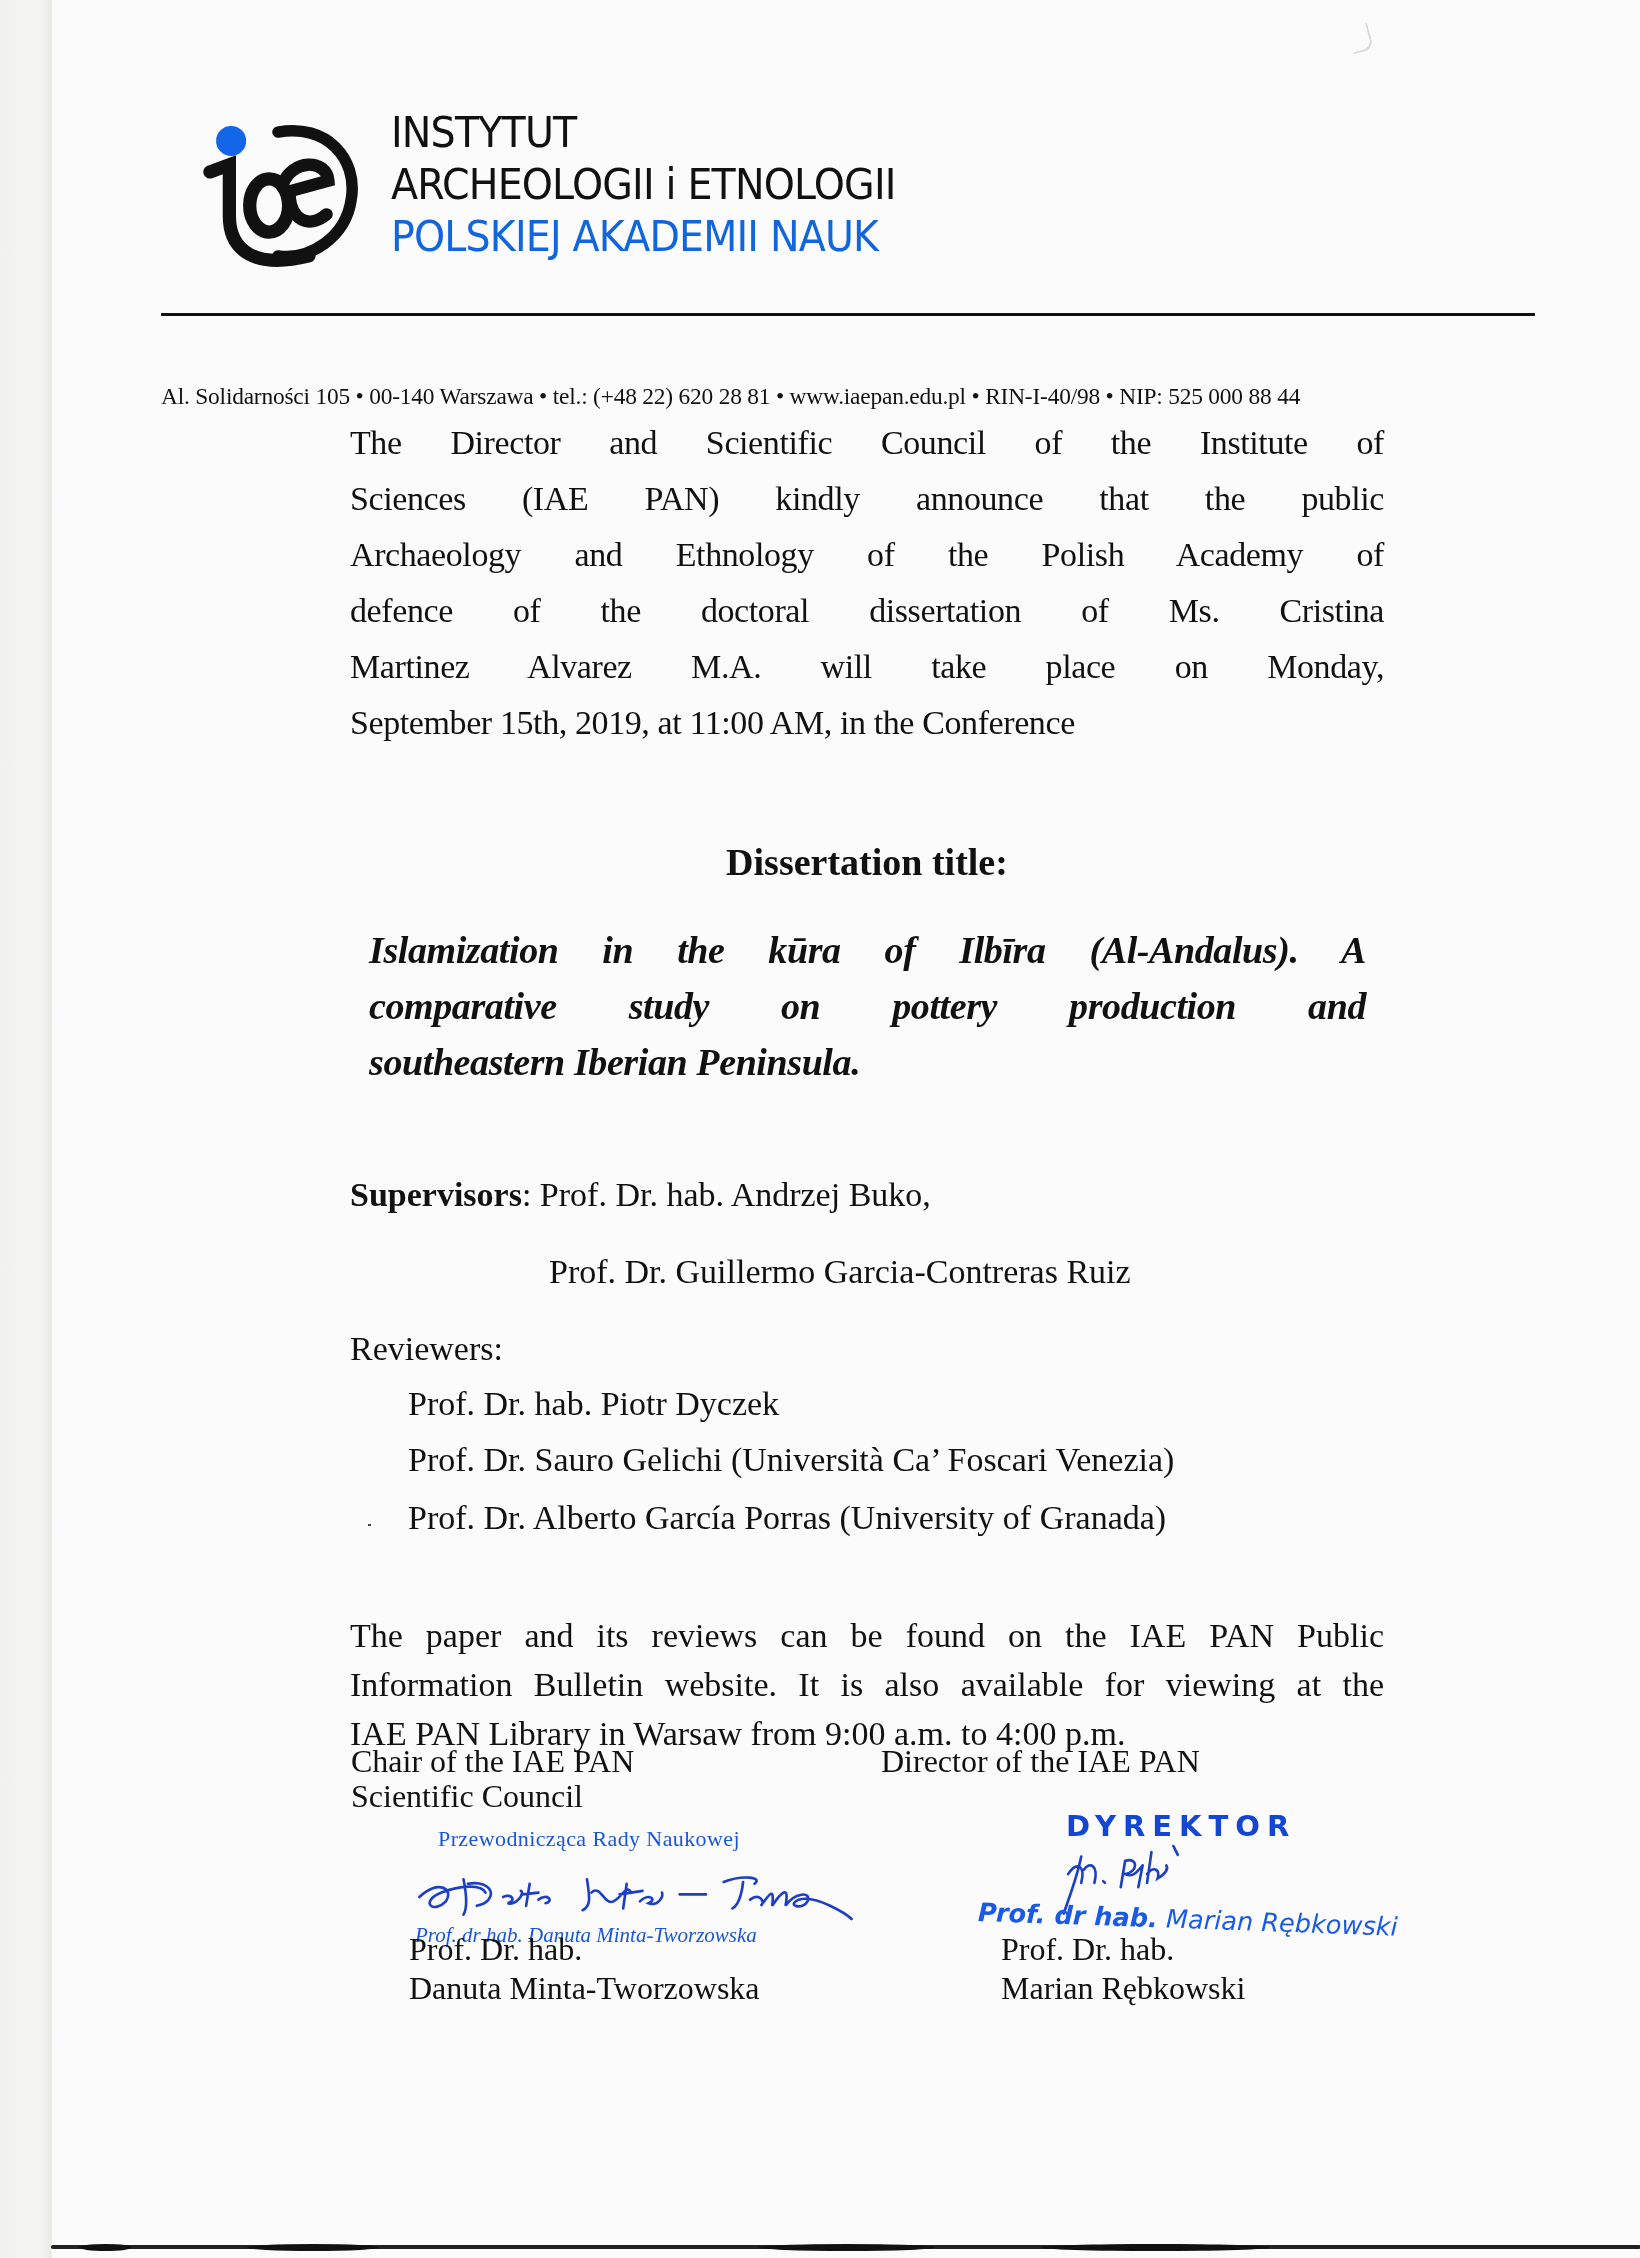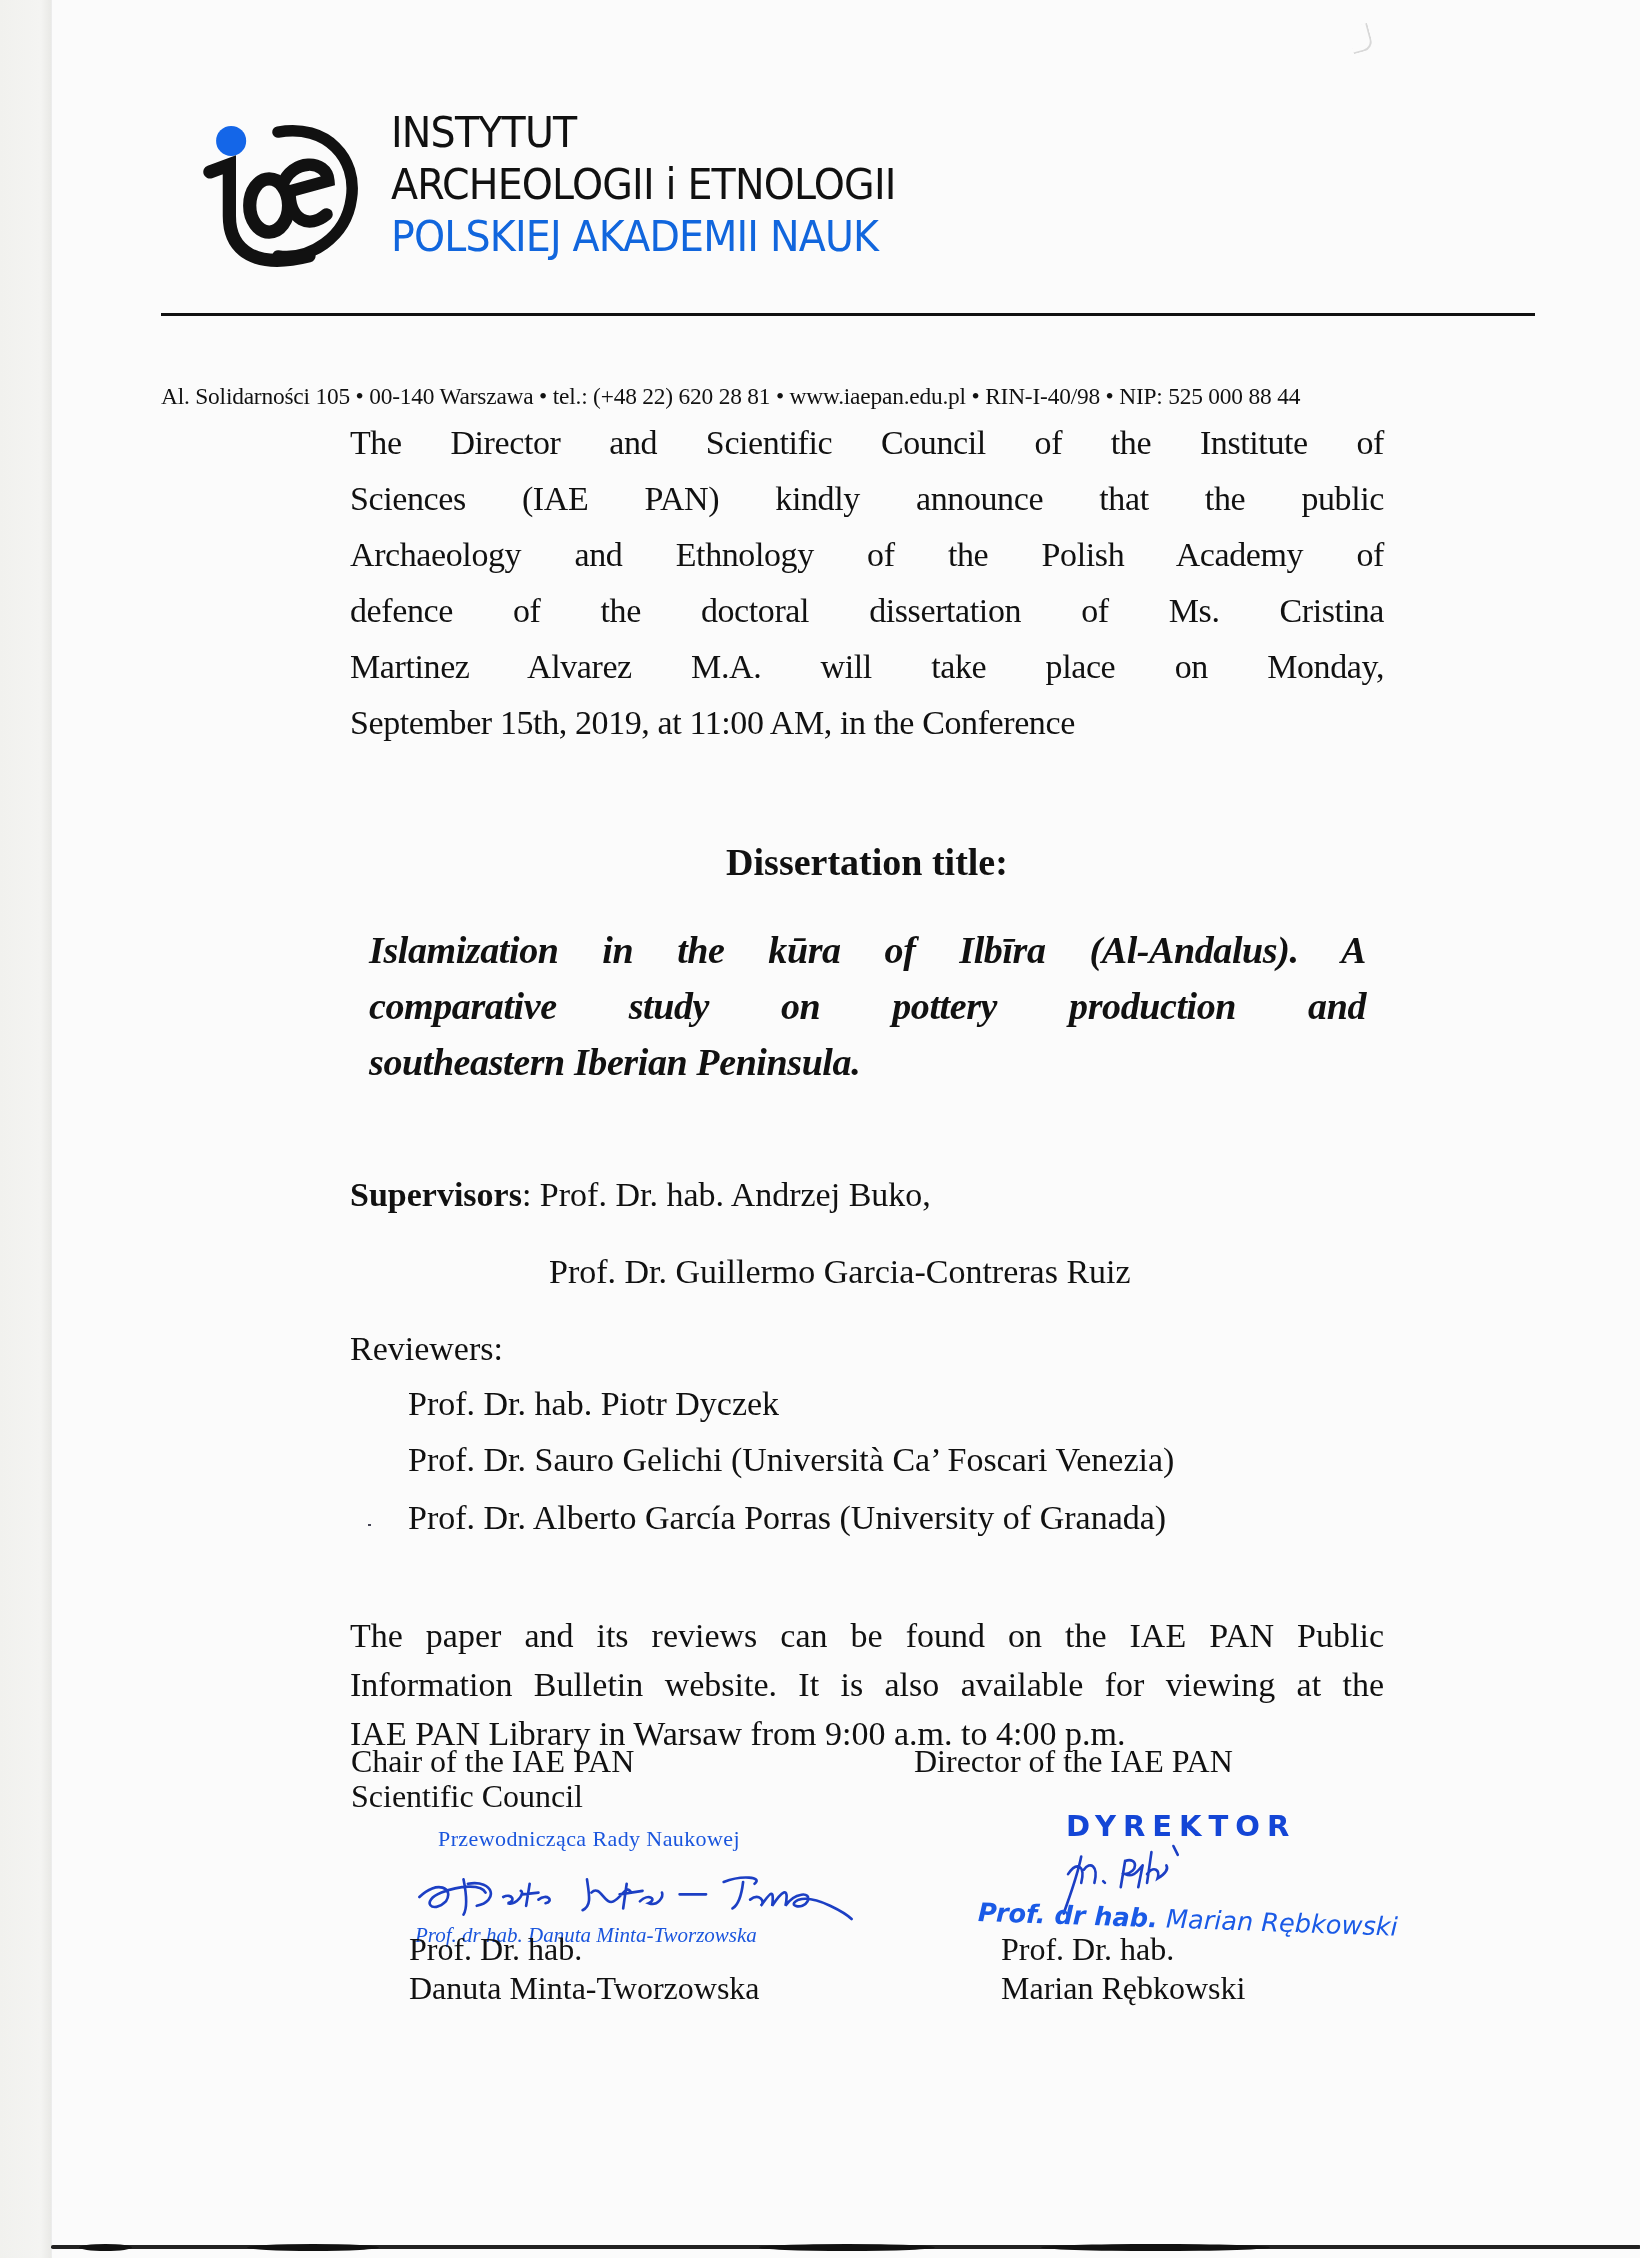--- a/index.html
+++ b/index.html
@@ -147,21 +147,21 @@
   <path d="M5 35 C25 15 45 25 35 40 C20 55 5 40 30 30 C50 22 75 20 80 30 M55 15 C60 40 58 50 55 55 M60 20 C90 15 95 40 70 45 M100 35 C110 30 115 40 105 42 C115 45 125 30 120 28 M130 20 L126 45 M122 32 L140 30 M140 38 C150 30 158 40 148 42" fill="none" stroke="#1c3fc4" stroke-width="3" stroke-linecap="round"></path>
   <path d="M195 15 C198 35 200 45 190 50 M200 30 C210 20 215 45 225 40 C235 35 240 20 245 30 M240 20 L236 48 M232 32 L258 28 M255 40 C265 30 275 38 265 42 C275 46 282 35 280 30 M300 32 L330 32" fill="none" stroke="#1c3fc4" stroke-width="3" stroke-linecap="round"></path>
   <path d="M350 18 C370 10 395 12 385 20 M372 18 C370 35 365 45 360 48 M380 38 C390 30 398 40 392 45 C400 35 408 20 405 45 C415 30 425 20 420 45 C430 30 450 28 445 40 C440 50 420 45 435 38 C455 32 490 55 495 60" fill="none" stroke="#1c3fc4" stroke-width="3" stroke-linecap="round"></path>
 </svg>
 <div class="stamp-blue stamp-italic" style="left:415px; top:1923px;">Prof. dr hab. Danuta Minta-Tworzowska</div>
 <div class="sig-name" style="left:409px; top:1930px;">
   <div>Prof. Dr. hab.</div>
   <div>Danuta Minta-Tworzowska</div>
 </div>
 
-<div class="sig-title" style="left:914px; top:1744px;">
+<div class="sig-title" style="left:881px; top:1744px;">
   <div>Director of the IAE PAN</div>
 </div>
 <div class="stamp-blue stamp-dyr" style="left:1066px; top:1809px;">DYREKTOR</div>
 <svg class="signature-svg" style="left:1050px; top:1839px;" width="159" height="79" viewBox="0 0 180 90">
   <path d="M35 20 C30 45 20 70 15 85 M20 40 C30 25 40 30 35 50 M38 35 C45 25 55 30 50 50 M60 48 L62 50 M85 25 L80 55 M85 25 C100 20 100 38 85 40 C95 45 100 35 105 30 M105 30 L100 55 M115 15 L110 50 M110 40 C118 30 125 35 122 45 C130 40 135 35 132 30 M140 8 L145 18" fill="none" stroke="#1c3fc4" stroke-width="3" stroke-linecap="round"></path>
 </svg>
 <div class="stamp-blue stamp-name2" style="left:978px; top:1897px;"><b>Prof. dr hab.</b><span> Marian Rębkowski</span></div>
 <div class="sig-name" style="left:1001px; top:1930px;">
   <div>Prof. Dr. hab.</div>
   <div>Marian Rębkowski</div>

